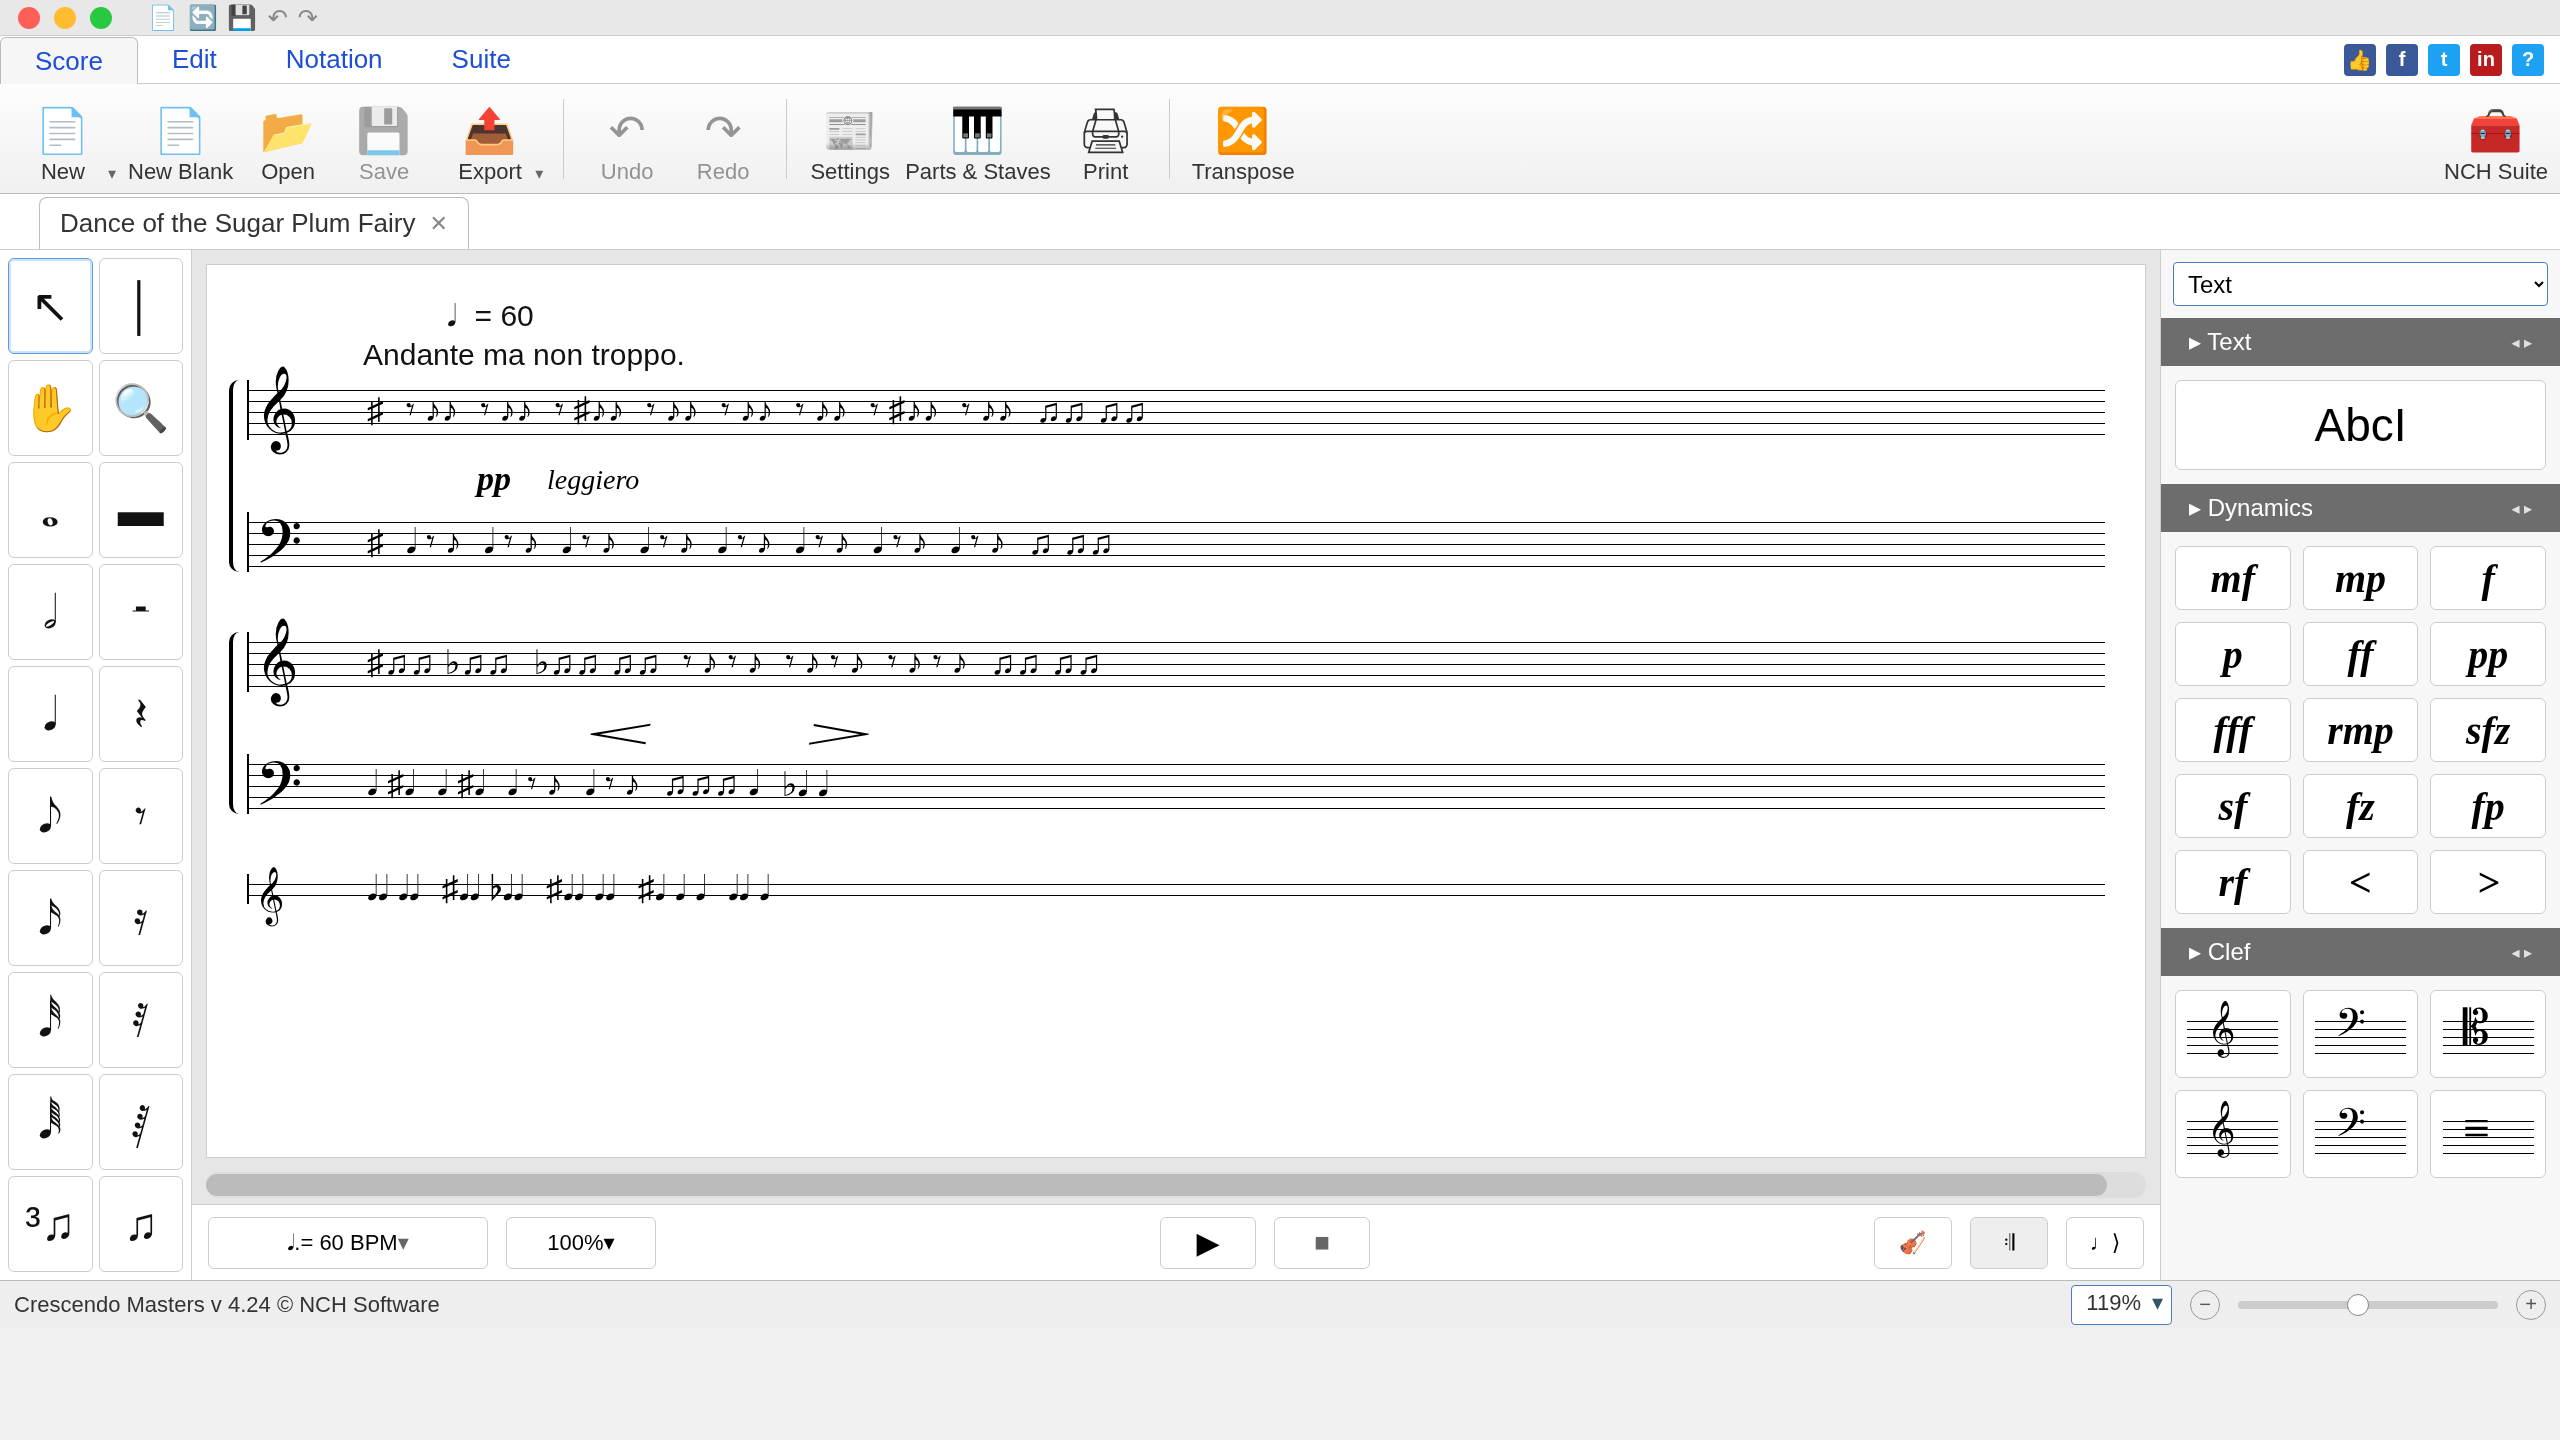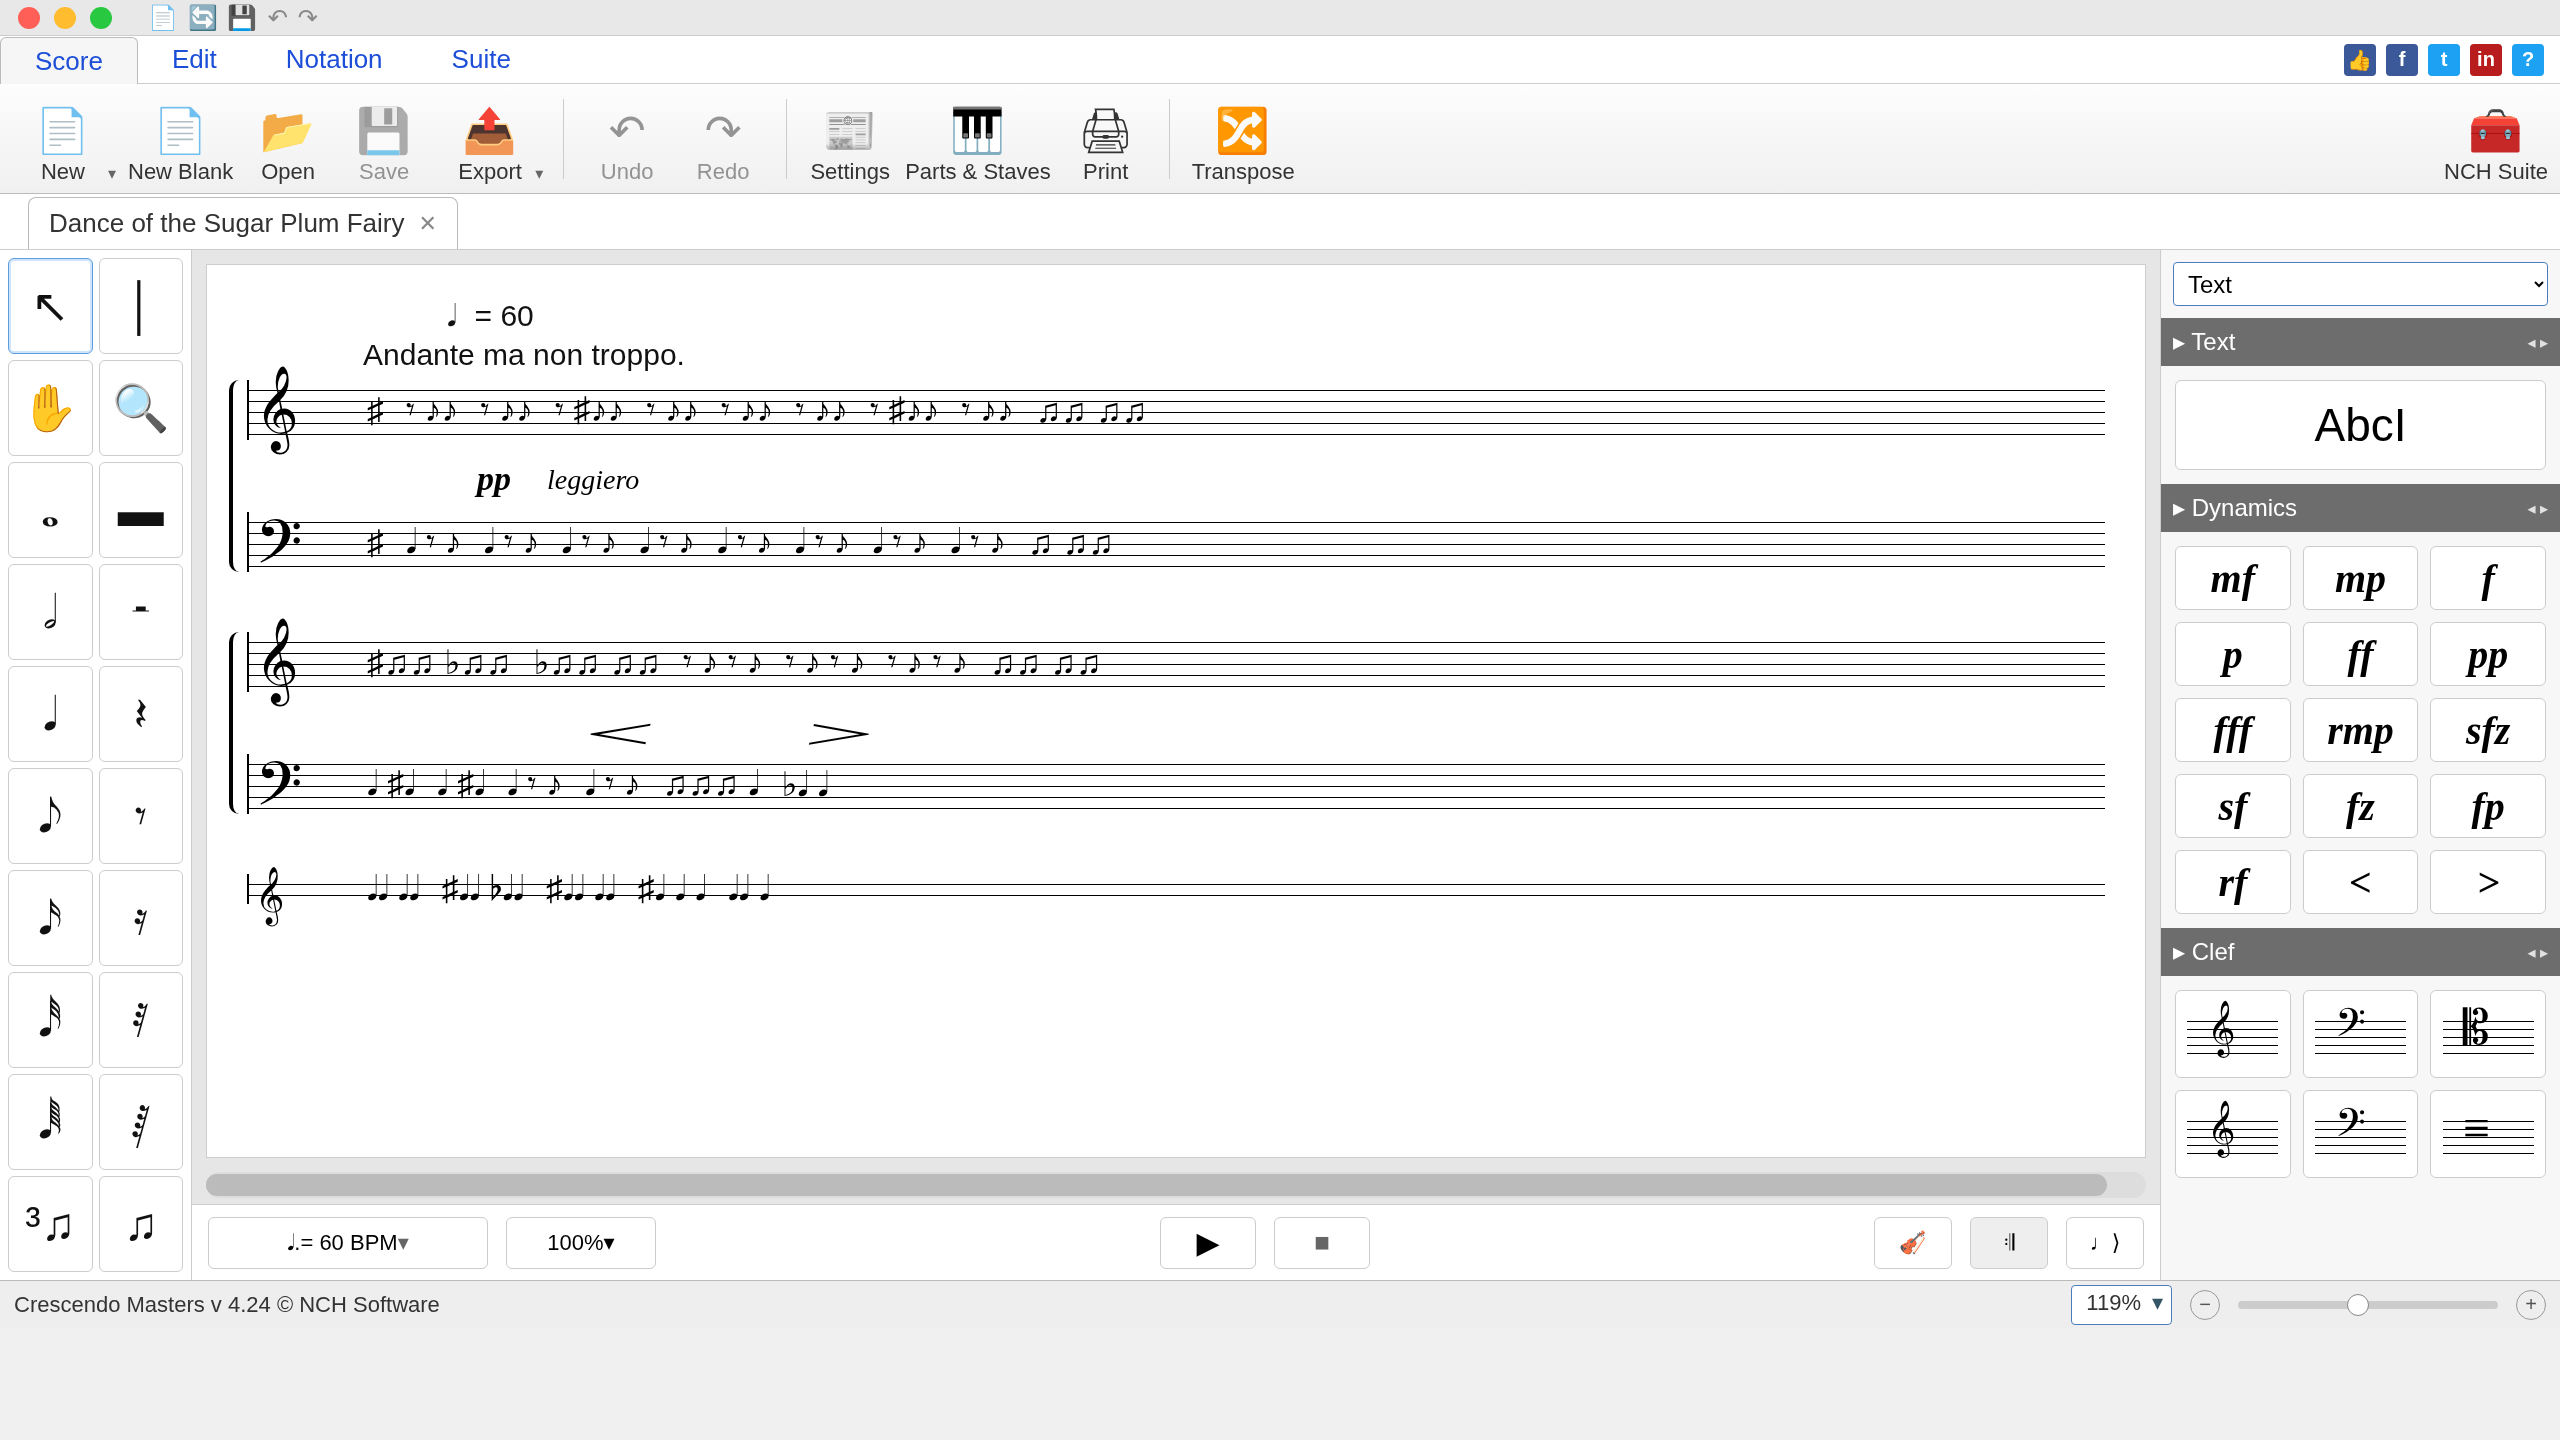--- a/index.html
+++ b/index.html
@@ -22,21 +22,21 @@
 
 .toolbar{height:110px;background:linear-gradient(#fdfdfd,#f0f0f0);border-bottom:1px solid #bbb;display:flex;align-items:center;padding:0 8px;gap:6px;}
 .tbtn{display:flex;flex-direction:column;align-items:center;justify-content:flex-end;min-width:90px;height:100%;padding:6px 4px 8px;border-radius:6px;color:#333;font-size:22px;}
 .tbtn .ticon{font-size:44px;line-height:1;margin-bottom:6px;}
 .tbtn.has-dd{position:relative;min-width:110px;}
 .tbtn.has-dd::after{content:"▾";position:absolute;right:2px;bottom:10px;color:#666;font-size:16px;}
 .tdiv{width:1px;height:80px;background:#ccc;margin:0 12px;}
 .toolbar .spacer{flex:1;}
 
 .doctabs{height:56px;background:#fff;border-bottom:1px solid #ccc;display:flex;align-items:flex-end;padding-left:28px;}
-.doctab{background:#fff;border:1px solid #bbb;border-bottom:none;border-radius:8px 8px 0 0;padding:10px 20px;display:flex;align-items:center;gap:14px;font-size:26px;color:#333;}
+.doctab{background:#fff;border:1px solid #bbb;border-bottom:none;border-radius:8px 8px 0 0;padding:10px 20px;display:flex;align-items:center;gap:14px;font-size:26px;color:#333;margin-left:11px;}
 .doctab .close{color:#888;font-size:22px;}
 
 .main{display:flex;height:1030px;}
 
 .leftp{width:192px;background:#fff;border-right:1px solid #ccc;display:flex;flex-direction:column;}
 .leftp .grid{display:grid;grid-template-columns:1fr 1fr;gap:6px;padding:8px;flex:1;overflow:hidden;}
 .tool{background:#fff;border:1px solid #ccc;border-radius:6px;display:flex;align-items:center;justify-content:center;height:96px;font-size:46px;color:#111;}
 .tool.sel{border-color:#5a9de0;box-shadow:0 0 0 2px #cfe4fa inset;}
 
 .canvaswrap{flex:1;display:flex;flex-direction:column;background:#e6e6e6;}
@@ -63,21 +63,21 @@
 .zoom-box{width:150px;justify-content:space-between;padding:0 14px;}
 .play-box{width:96px;font-size:30px;}
 .stop-box{width:96px;font-size:26px;color:#666;}
 .time-box{width:340px;font-size:36px;color:#444;letter-spacing:2px;}
 .transport .spacer2{flex:1;}
 .small-box{width:78px;}
 
 .rightp{width:400px;background:#f7f7f7;border-left:1px solid #ccc;display:flex;flex-direction:column;}
 .rightp .sel-row{padding:12px;}
 .rightp select{width:100%;height:44px;font-size:24px;border:1px solid #4a7dbf;border-radius:4px;background:#fff;padding:0 10px;}
-.sec-hdr{background:#6d6d6d;color:#fff;font-size:24px;padding:10px 12px;display:flex;align-items:center;justify-content:space-between;}
+.sec-hdr{background:#6d6d6d;color:#fff;font-size:24px;padding:10px 28px;display:flex;align-items:center;justify-content:space-between;}
 .sec-hdr .tw{display:flex;gap:8px;font-size:16px;opacity:.8;}
 .sec-body{padding:14px;}
 .text-sample{border:1px solid #ccc;background:#fff;border-radius:6px;height:90px;display:flex;align-items:center;justify-content:center;font-family:Georgia,serif;font-size:46px;}
 .dy-grid{display:grid;grid-template-columns:repeat(3,1fr);gap:12px;}
 .dy{border:1px solid #ccc;background:#fff;border-radius:6px;height:64px;display:flex;align-items:center;justify-content:center;font-family:Georgia,serif;font-style:italic;font-weight:bold;font-size:40px;}
 .clef-grid{display:grid;grid-template-columns:repeat(3,1fr);gap:12px;}
 .clefc{border:1px solid #ccc;background:#fff;border-radius:6px;height:88px;display:flex;align-items:center;justify-content:center;position:relative;}
 .mini-staff{width:80%;height:40px;background:repeating-linear-gradient(to bottom,transparent 0 7px,#000 7px 8px);position:relative;}
 .mini-staff span{position:absolute;left:20px;top:-14px;font-size:48px;font-family:serif;}
 

